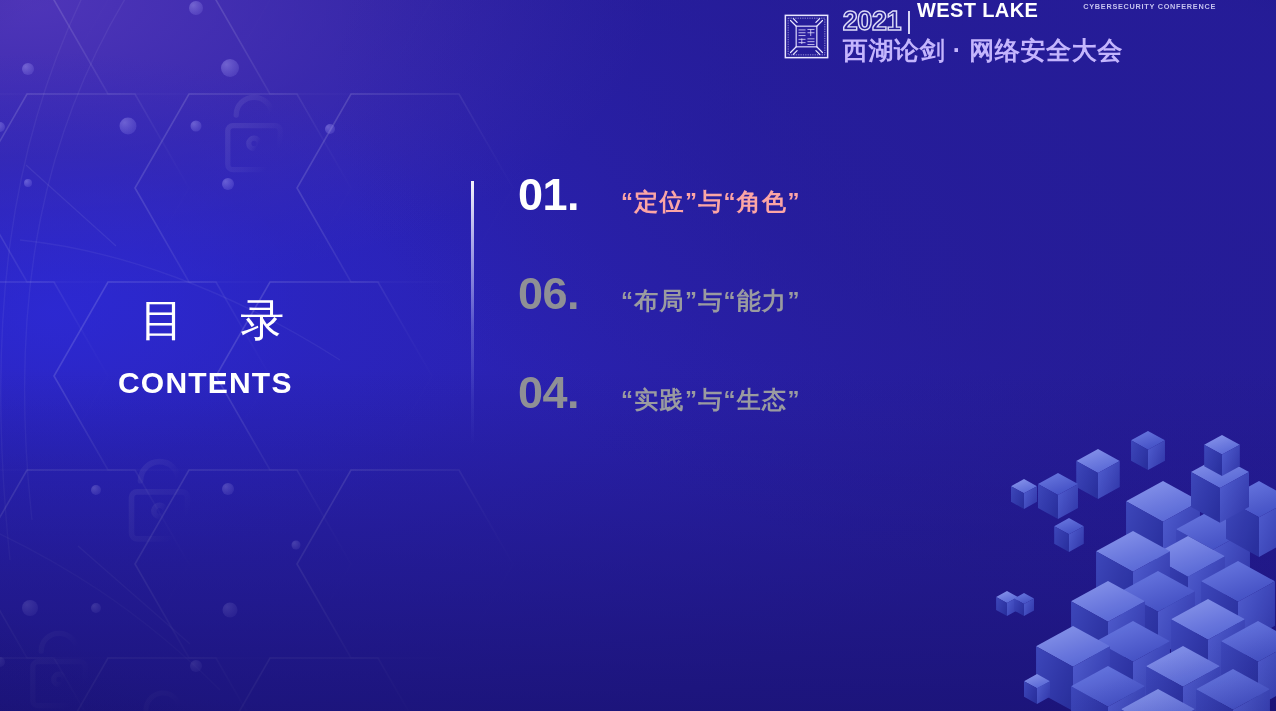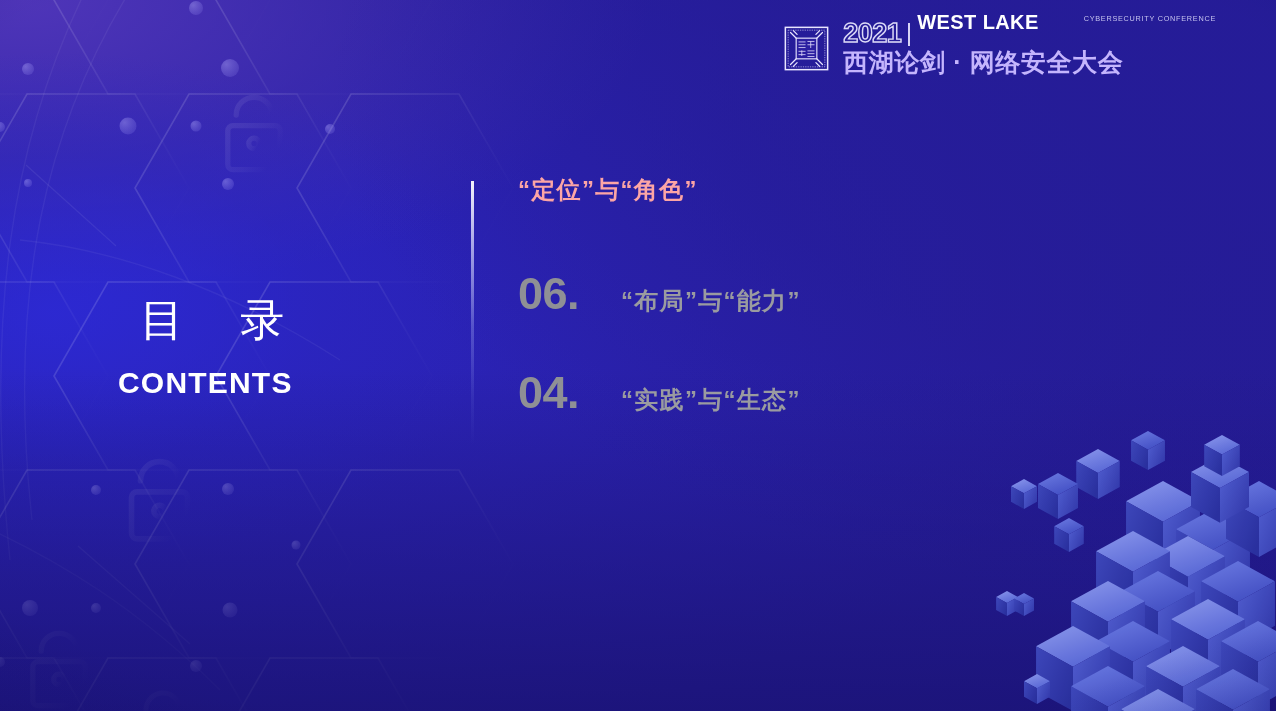--- a/index.html
+++ b/index.html
@@ -69,21 +69,21 @@
     right: 0;
     bottom: 0;
     width: 300px;
     height: 290px;
     pointer-events: none;
   }
 
   
   .logo {
     position: absolute;
-    top: 21px;
+    top: 9px;
     right: 60px;
     display: flex;
     align-items: center;
     gap: 13px;
   }
   .logo-emblem {
     width: 47px;
     height: 47px;
     flex: 0 0 auto;
   }
@@ -122,21 +122,21 @@
   }
   .logo-en-main {
     font-size: 20px;
     font-weight: 700;
     letter-spacing: 0.4px;
     color: #ffffff;
     line-height: 1;
   }
   .logo-en-sub {
     font-size: 7.3px;
-    font-weight: 400;
+    font-weight: 700;
     letter-spacing: 0.72px;
     color: rgba(220,218,250,0.88);
     margin-top: 2.5px;
     line-height: 1;
     padding-left: 45px;
   }
   .logo-cn {
     font-size: 25px;
     font-weight: 700;
     color: #c4b5fd;
@@ -452,20 +452,21 @@
 
   <div class="title-block">
     <div class="title-cn">目 录</div>
     <div class="title-en">CONTENTS</div>
   </div>
 
   <div class="divider"></div>
 
   <div class="toc">
     <div class="toc-item active">
+      <span class="toc-num">01.</span>
       <span class="toc-label">“定位”与“角色”</span>
     </div>
     <div class="toc-item inactive">
       <span class="toc-num">06.</span>
       <span class="toc-label">“布局”与“能力”</span>
     </div>
     <div class="toc-item inactive">
       <span class="toc-num">04.</span>
       <span class="toc-label">“实践”与“生态”</span>
     </div>

